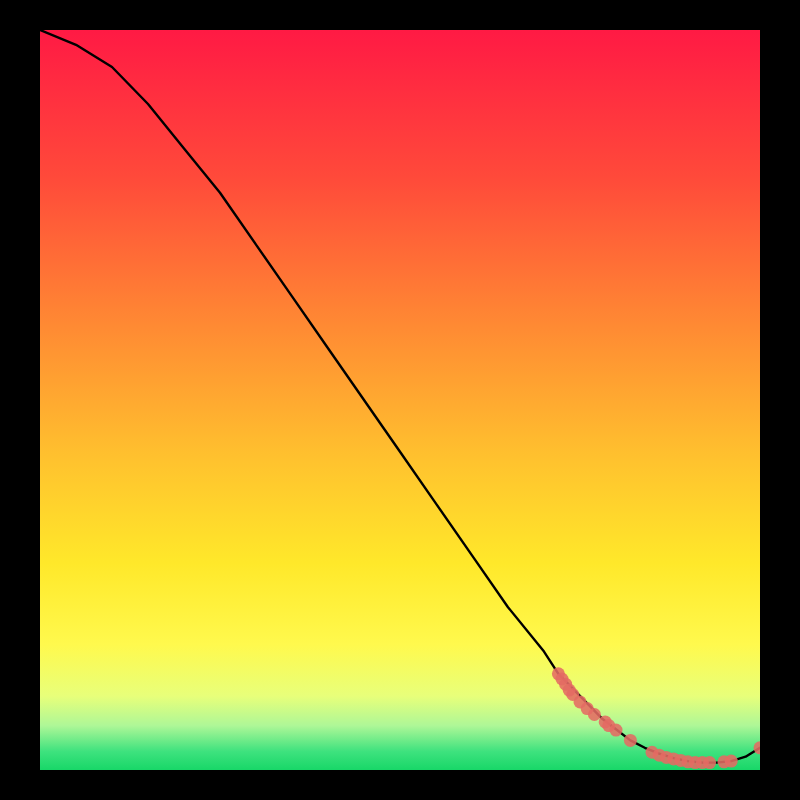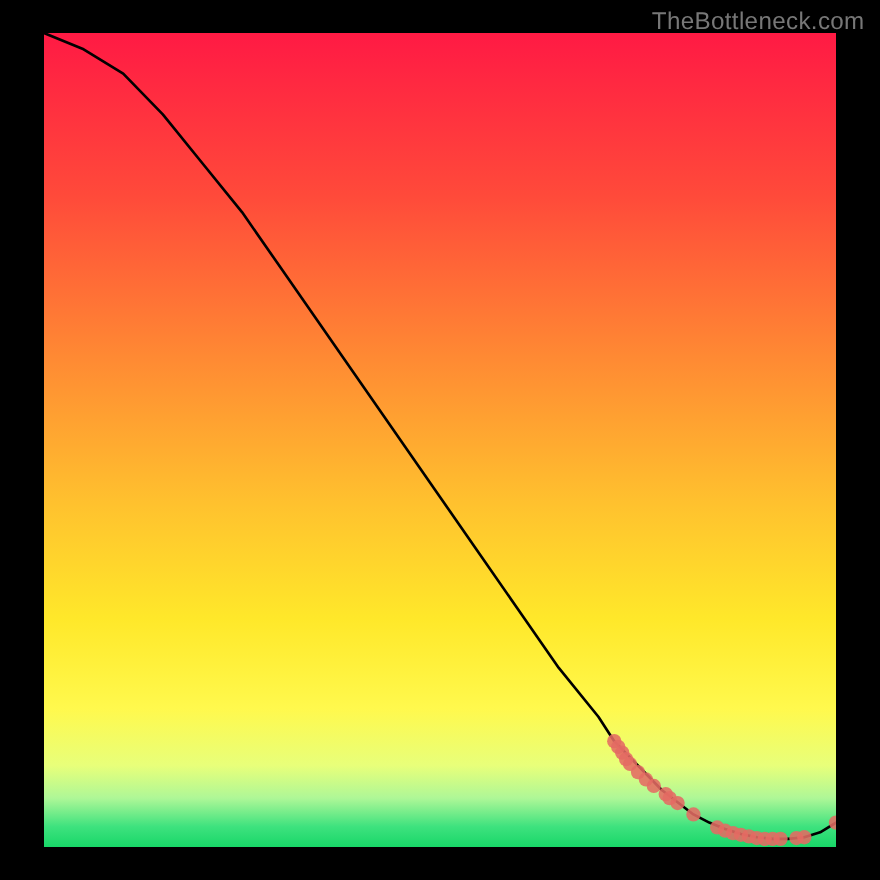--- a/index.html
+++ b/index.html
@@ -47,21 +47,20 @@
     inset: 0;
     width: 100%;
     height: 100%;
     display: block;
   }
 </style>
 </head>
 <body>
 
 <div class="frame">
-  <div class="watermark">TheBottleneck.com</div>
 
   <div class="plot-area">
     <svg class="heatbg" viewBox="0 0 720 740" preserveAspectRatio="none">
       <defs>
         <linearGradient id="heat" x1="0" y1="0" x2="0" y2="1">
             <stop offset="0.00%" stop-color="#ff1a44"></stop>
             <stop offset="20.00%" stop-color="#ff4a3a"></stop>
             <stop offset="40.00%" stop-color="#ff8a33"></stop>
             <stop offset="58.00%" stop-color="#ffc22e"></stop>
             <stop offset="72.00%" stop-color="#ffe82a"></stop>

